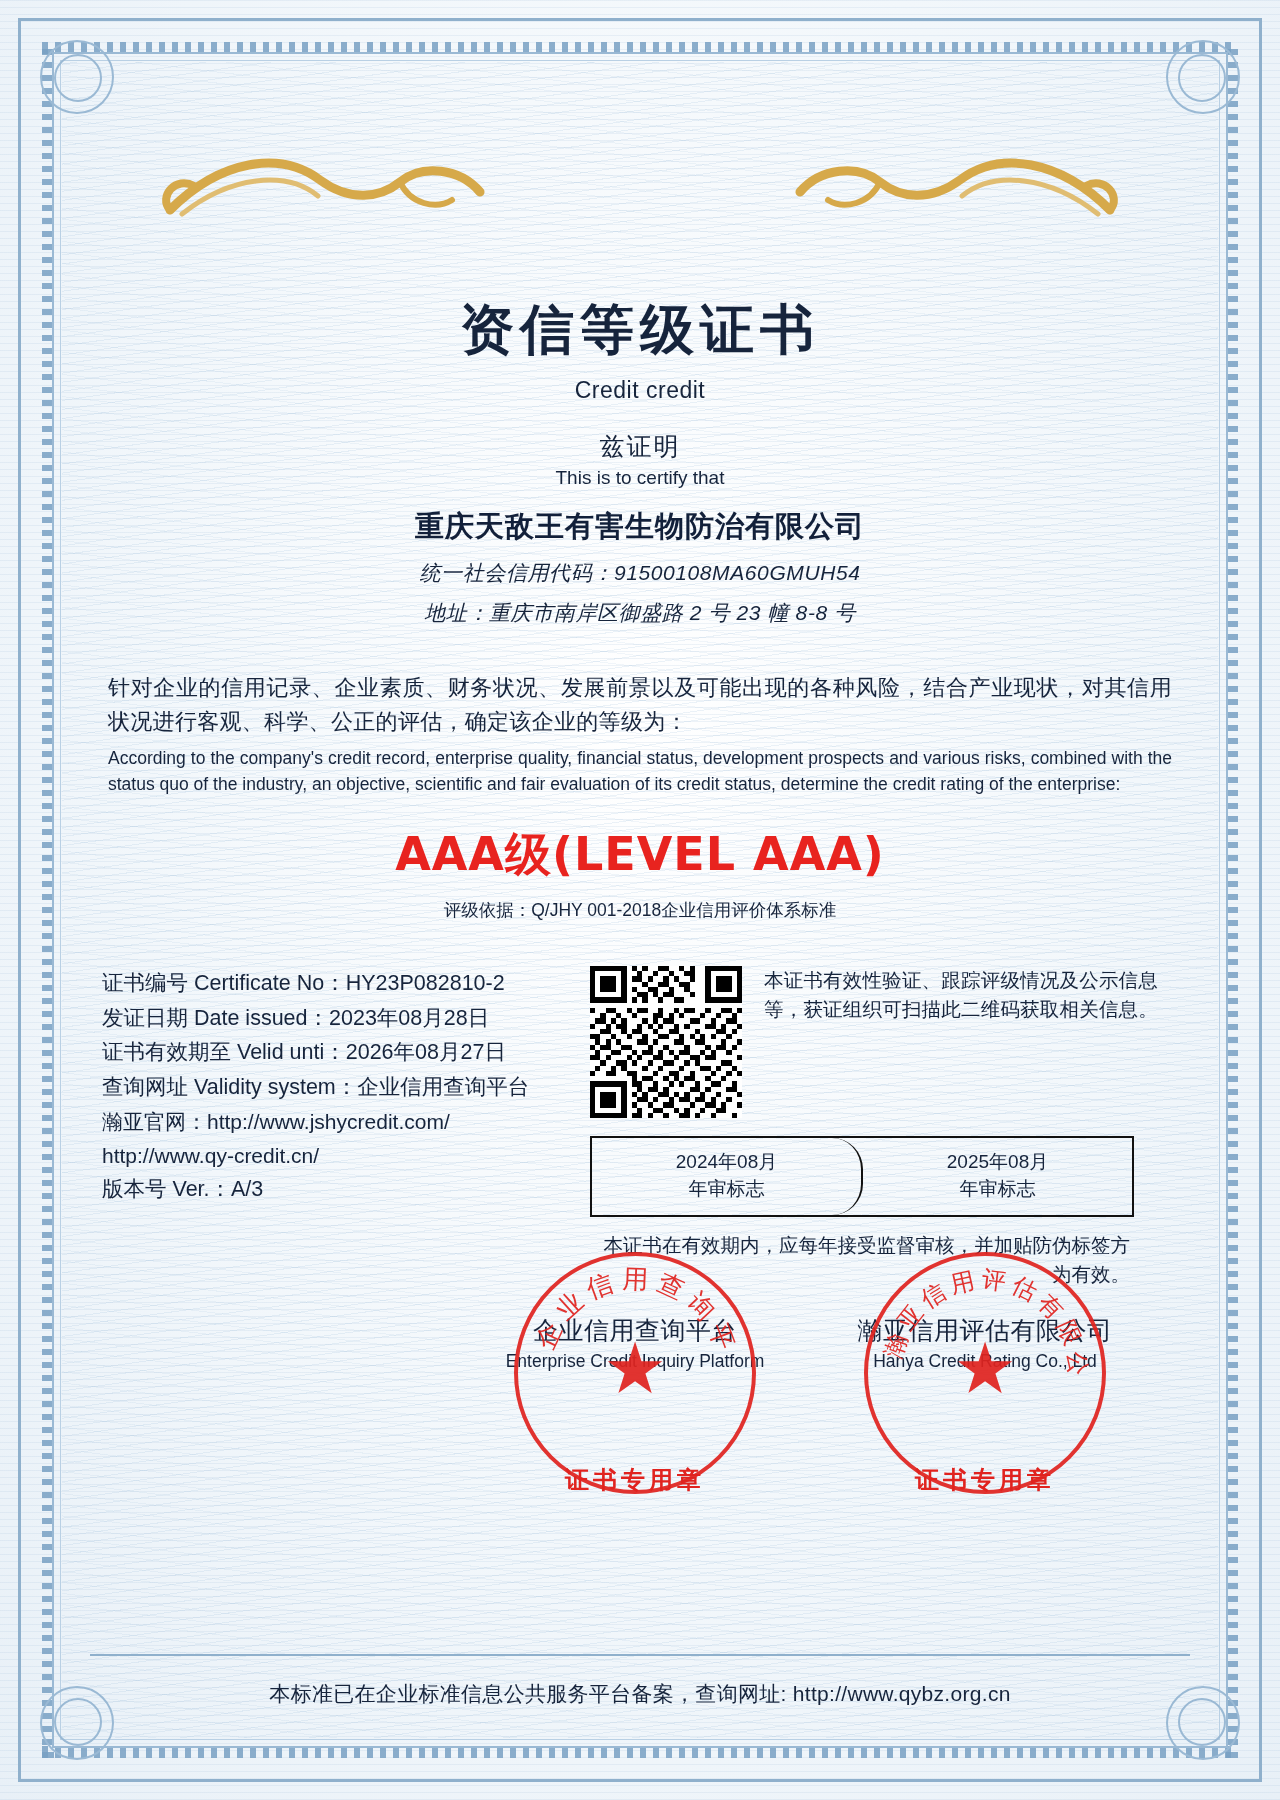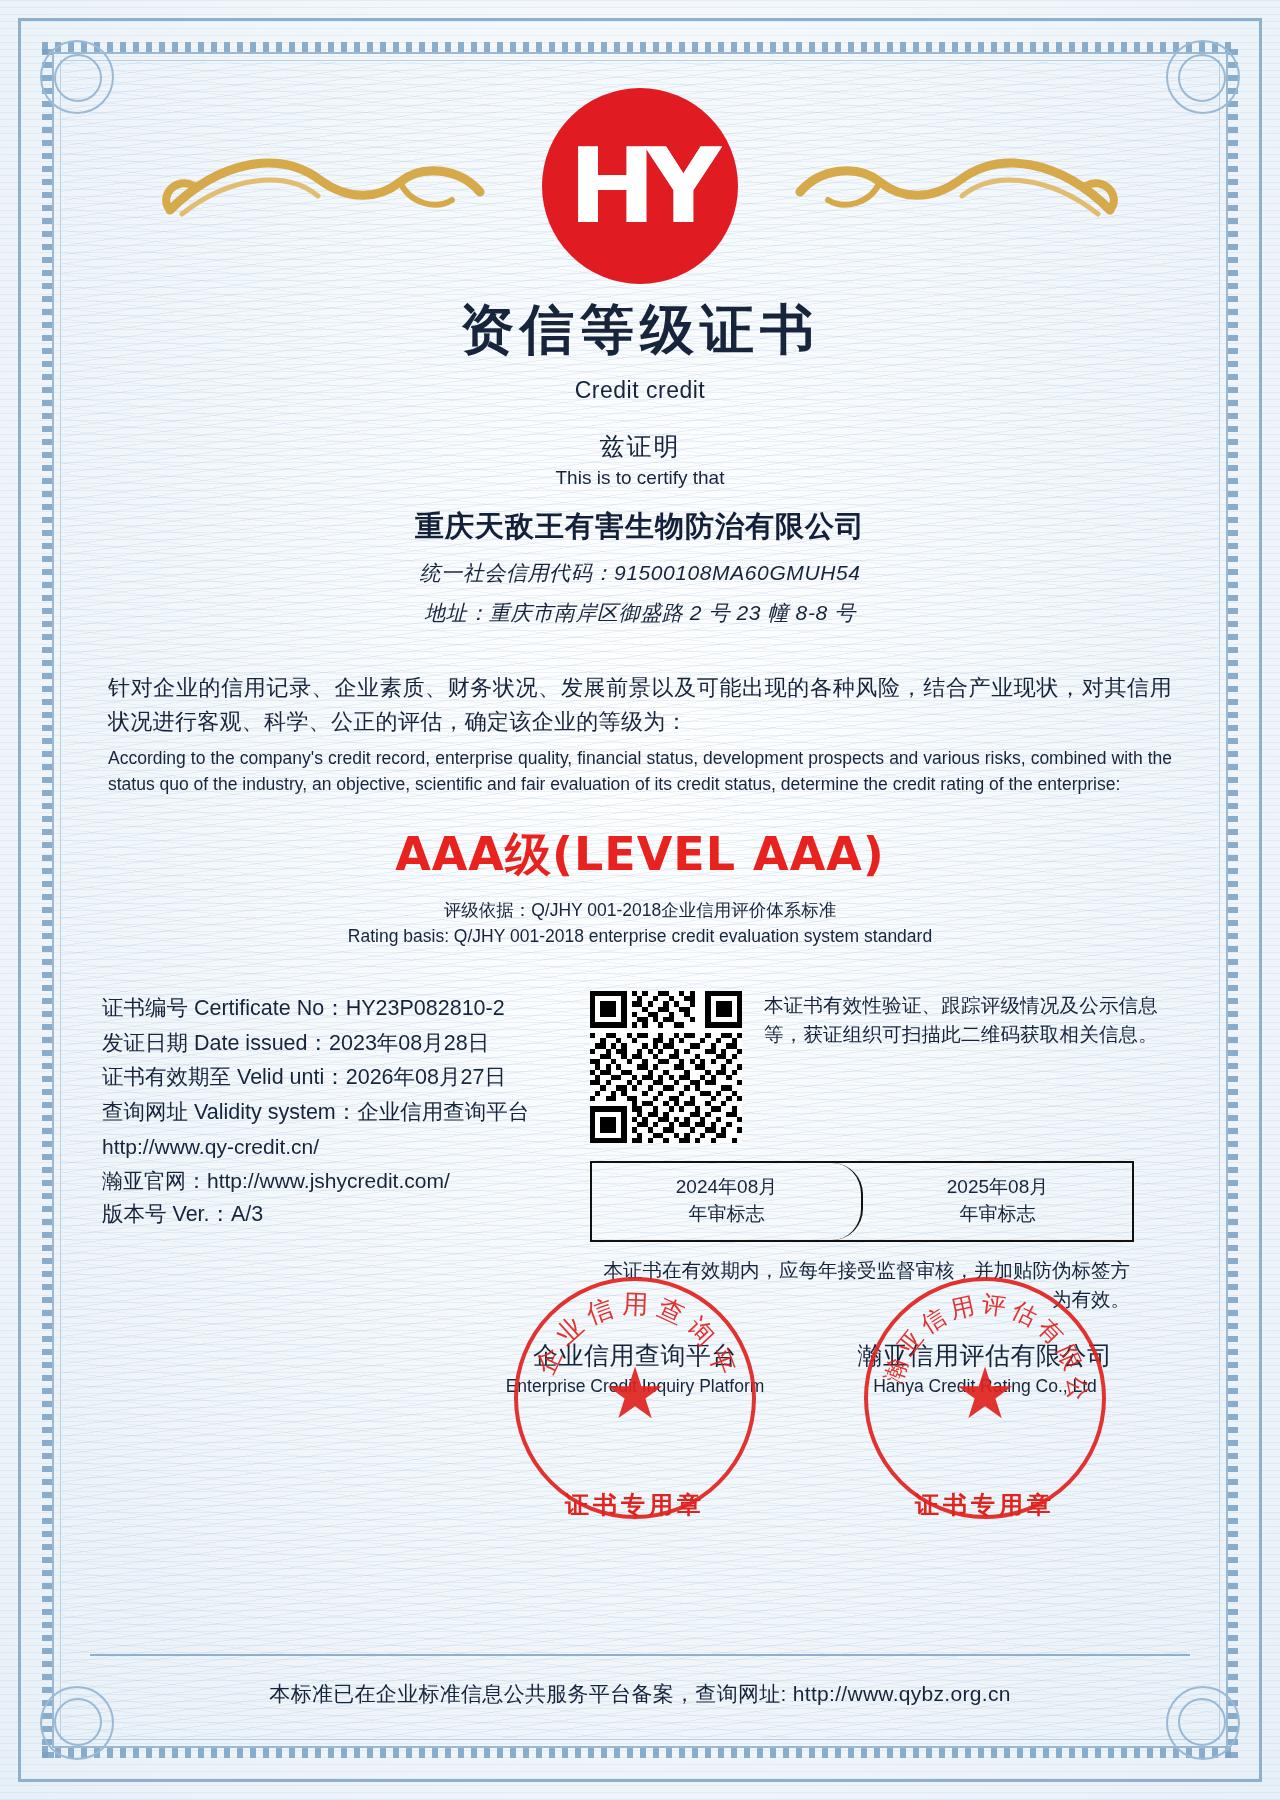--- a/index.html
+++ b/index.html
@@ -215,53 +215,49 @@
         </svg>
       </div>
       <div class="flourish fl-right">
         <svg viewBox="0 0 330 110" xmlns="http://www.w3.org/2000/svg">
           <path d="M10 70 C 60 20, 120 10, 160 40 C 190 62, 220 58, 240 42 C 262 24, 300 28, 320 52" fill="none" stroke="#d6a94a" stroke-width="9" stroke-linecap="round"></path>
           <path d="M22 74 C 70 36, 126 30, 158 56" fill="none" stroke="#e0bd72" stroke-width="5" stroke-linecap="round"></path>
           <path d="M10 70 C -2 56, 16 36, 34 46" fill="none" stroke="#d6a94a" stroke-width="8" stroke-linecap="round"></path>
           <path d="M240 42 C 250 64, 276 70, 292 60" fill="none" stroke="#d6a94a" stroke-width="6" stroke-linecap="round"></path>
         </svg>
       </div>
-      <div class="logo">
-        <span class="hy">HY</span>
-      </div>
     </div>
 
     <div class="title-cn">资信等级证书</div>
     <div class="title-en">Credit credit</div>
 
     <div class="certify-cn">兹证明</div>
     <div class="certify-en">This is to certify that</div>
 
     <div class="company">重庆天敌王有害生物防治有限公司</div>
     <div class="line-center">统一社会信用代码：91500108MA60GMUH54</div>
     <div class="line-center">地址：重庆市南岸区御盛路 2 号 23 幢 8-8 号</div>
 
     <div class="para">
       <div class="cn">针对企业的信用记录、企业素质、财务状况、发展前景以及可能出现的各种风险，结合产业现状，对其信用状况进行客观、科学、公正的评估，确定该企业的等级为：</div>
       <div class="en">According to the company's credit record, enterprise quality, financial status, development prospects and various risks, combined with the status quo of the industry, an objective, scientific and fair evaluation of its credit status, determine the credit rating of the enterprise:</div>
     </div>
 
     <div class="level">AAA级(LEVEL AAA)</div>
     <div class="basis-cn">评级依据：Q/JHY 001-2018企业信用评价体系标准</div>
-    <div class="basis-en">Rating basis: Q/JHY 001-2018 enterprise credit evaluation system standard</div>
 
     <div class="details">
 
       <div class="left-col">
         <div class="row">证书编号 Certificate No：HY23P082810-2</div>
         <div class="row">发证日期 Date issued：2023年08月28日</div>
         <div class="row">证书有效期至 Velid unti：2026年08月27日</div>
         <div class="row">查询网址 Validity system：企业信用查询平台</div>
+        <div class="url">瀚亚官网：http://www.jshycredit.com/</div>
         <div class="url">http://www.qy-credit.cn/</div>
-        <div class="url">瀚亚官网：http://www.jshycredit.com/</div>
         <div class="row">版本号 Ver.：A/3</div>
       </div>
 
       <div class="right-col">
         <div class="qr-row">
           <div class="qr">
             <svg viewBox="0 0 29 29" xmlns="http://www.w3.org/2000/svg" shape-rendering="crispEdges">
               <rect width="29" height="29" fill="#ffffff"></rect>
               <g fill="#000000">
                 <rect x="0" y="0" width="7" height="1"></rect>

